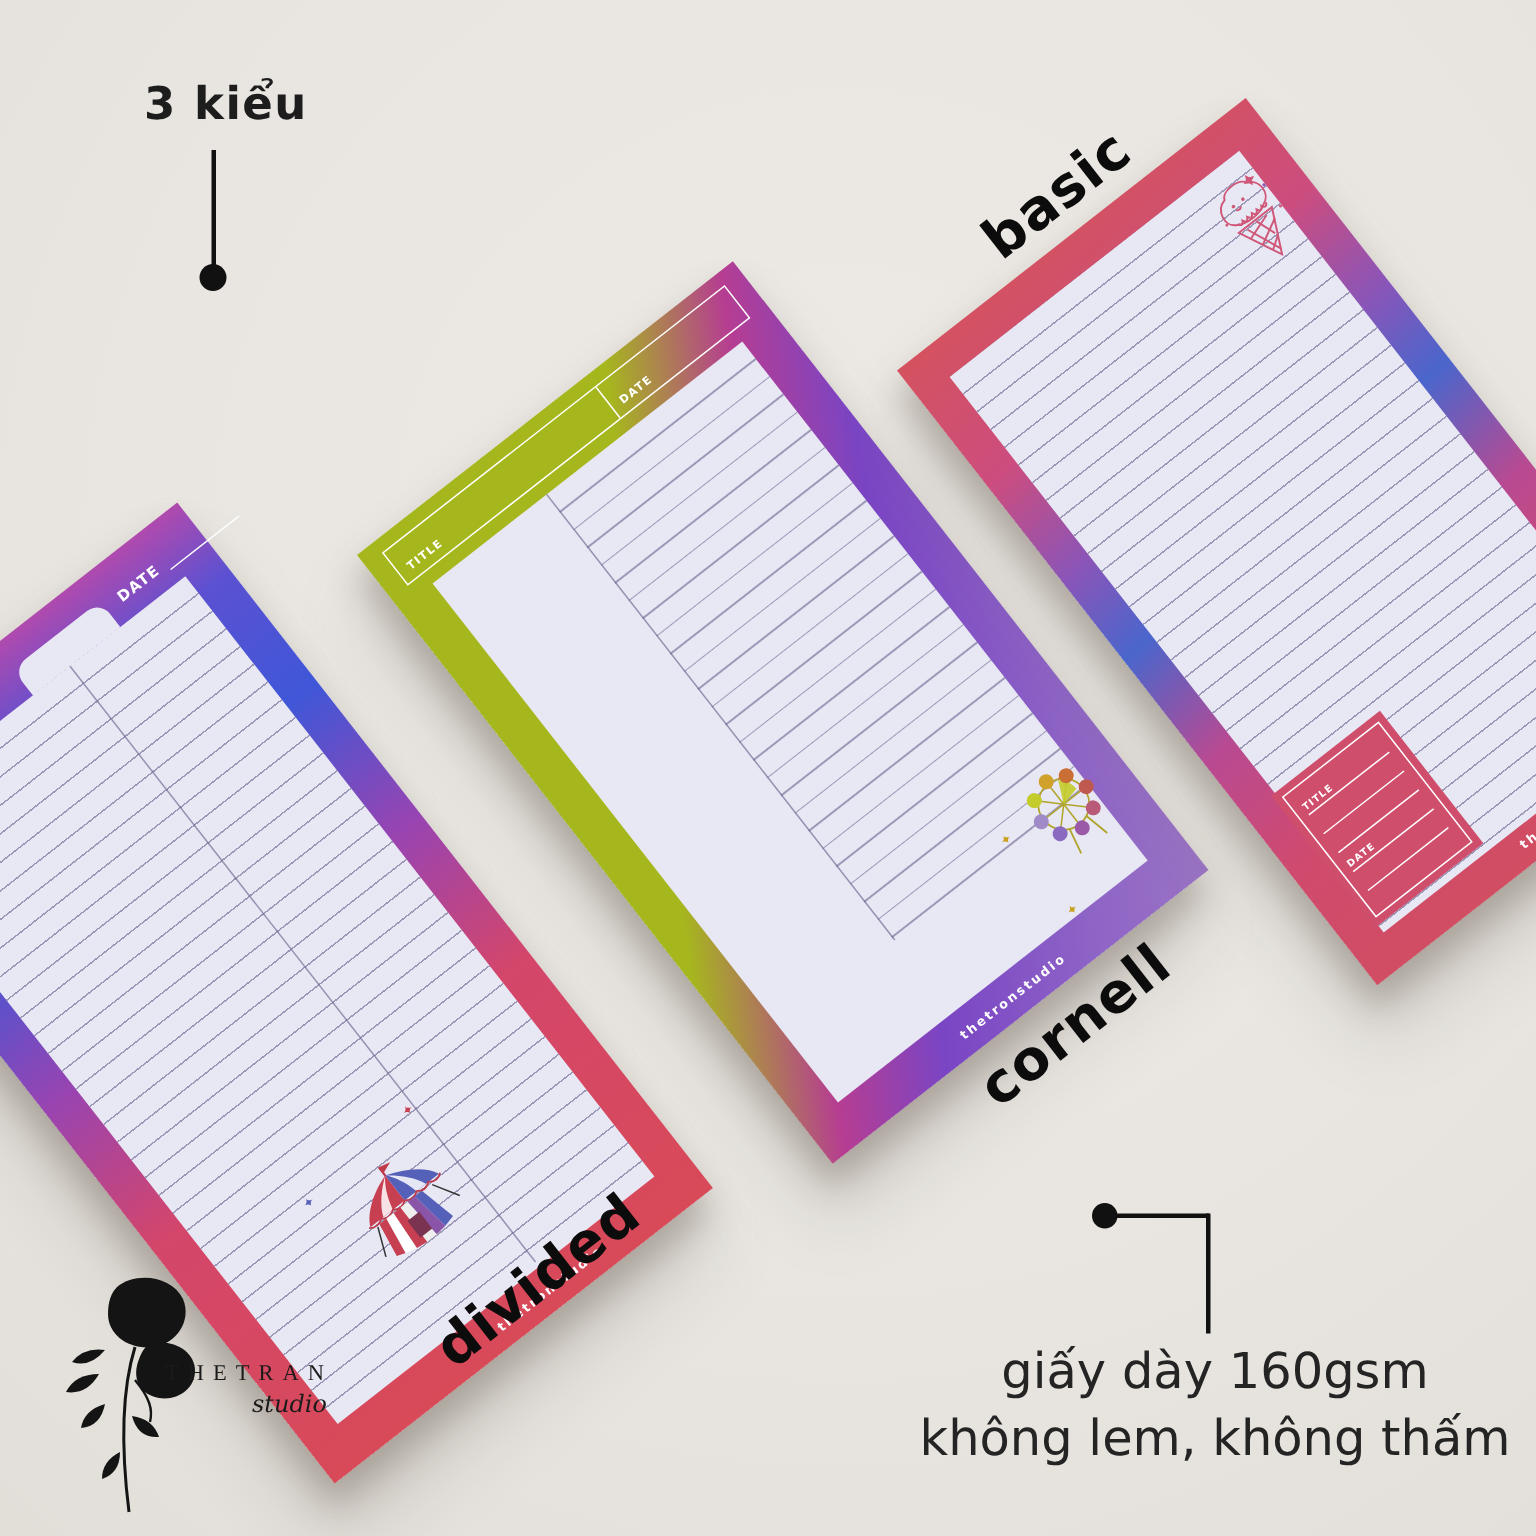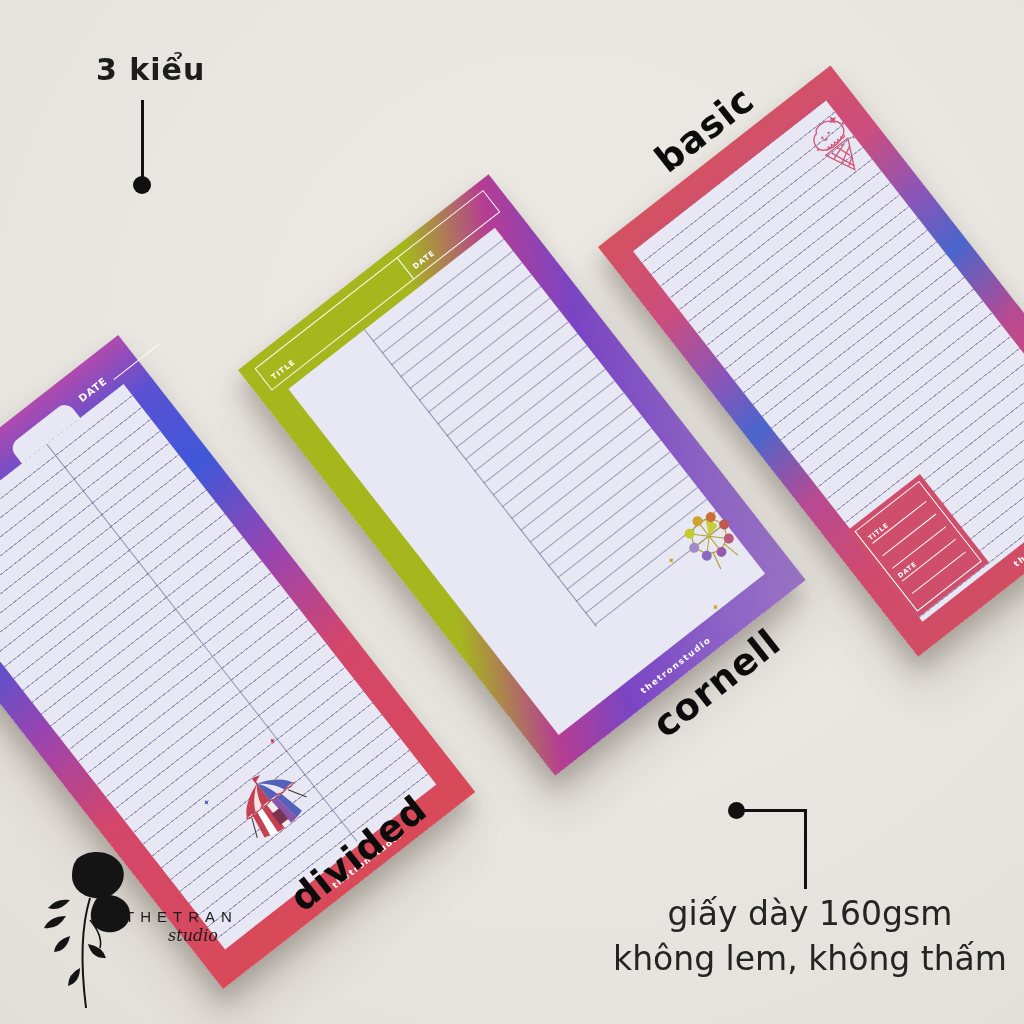--- a/index.html
+++ b/index.html
@@ -69,21 +69,21 @@
   #anno-top-line{position:absolute;left:141px;top:100px;width:3px;height:78px;background:#111;}
   #anno-top-dot{position:absolute;left:133px;top:176px;width:18px;height:18px;border-radius:50%;background:#111;}
   #anno-bot-dot{position:absolute;left:728px;top:802px;width:17px;height:17px;border-radius:50%;background:#111;}
   #anno-bot-hline{position:absolute;left:740px;top:809px;width:66px;height:3px;background:#111;}
   #anno-bot-vline{position:absolute;left:804px;top:809px;width:3px;height:80px;background:#111;}
   #anno-bot-text{position:absolute;left:560px;top:892px;width:500px;text-align:center;
     font-size:33px;line-height:1.35;color:#242424;}
   
   #logo{position:absolute;left:30px;top:840px;width:230px;height:180px;}
   #logo svg{position:absolute;left:0;top:0;}
-  #brand-name{position:absolute;left:95px;top:68px;font-family:Liberation Sans, sans-serif;
+  #brand-name{position:absolute;left:80px;top:68px;font-family:Liberation Serif, serif;
     font-size:15px;letter-spacing:6px;color:#1b1b1b;}
   #brand-sub{position:absolute;left:138px;top:86px;font-family:"DejaVu Serif",serif;
     font-style:italic;font-size:16px;color:#1b1b1b;}
   .star{position:absolute;font-size:9px;}
 </style>
 </head>
 <body>
 
 <div id="scene">
 

